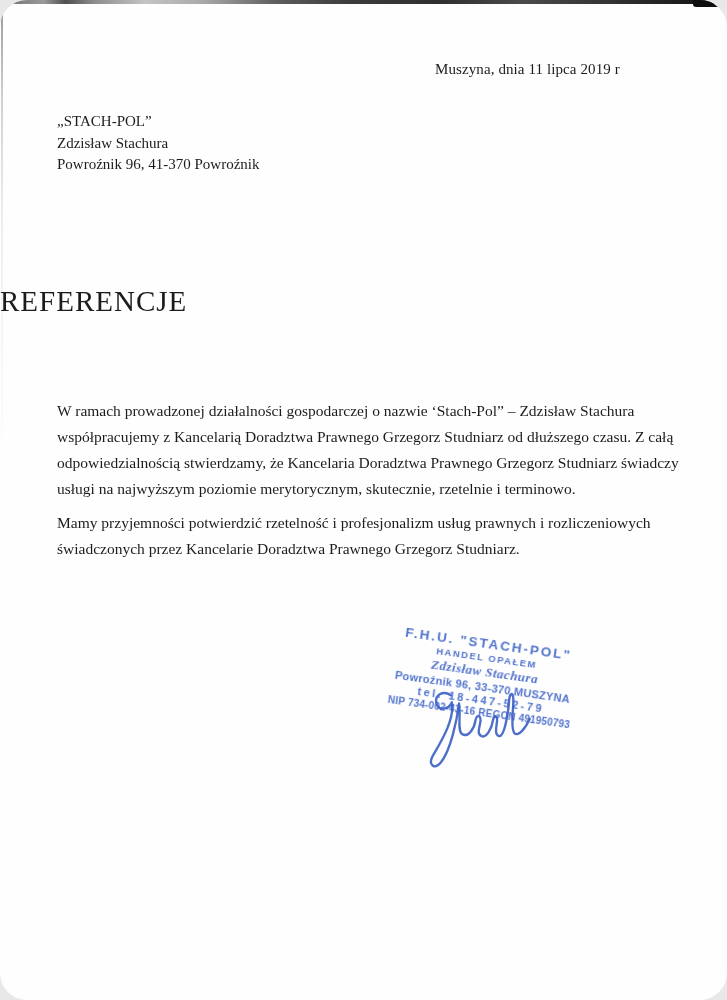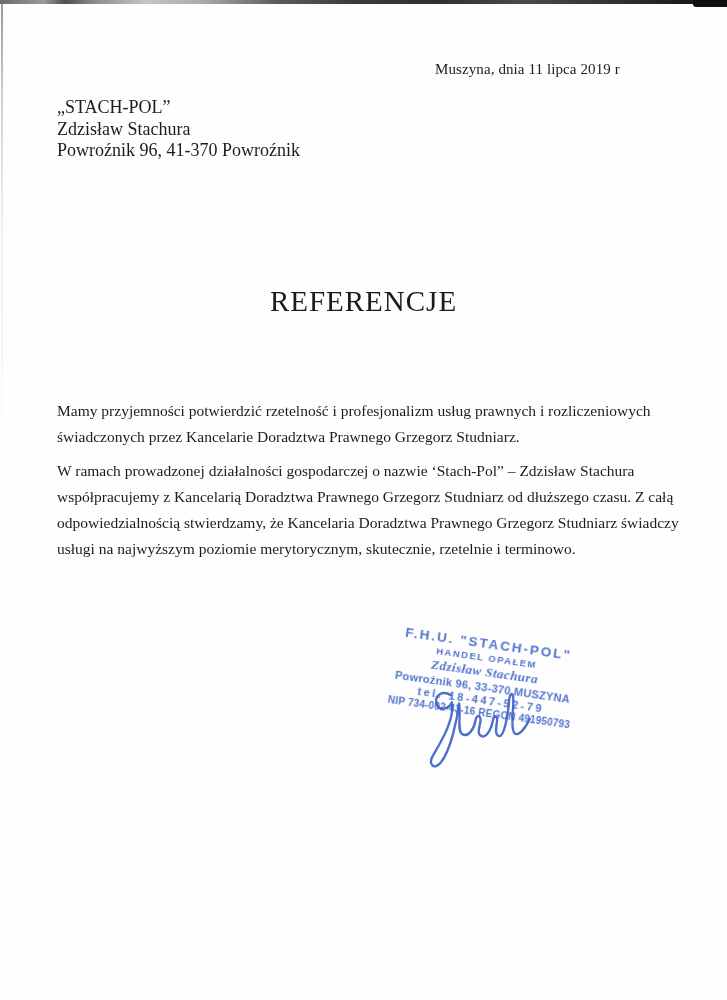--- a/index.html
+++ b/index.html
@@ -9,20 +9,21 @@
   }
   .page {
     position: relative;
     width: 727px;
     height: 1000px;
     background: #fefefe;
     overflow: hidden;
     font-family: "Liberation Serif", serif;
     color: #1c1c1c;
     margin: 0 auto;
+    border-radius: 27px;
   }
 
   
   .scan-top {
     position: absolute;
     top: 0; left: 0;
     width: 727px; height: 4px;
     background: linear-gradient(90deg,
       #6a6a6a 0%, #9a9a9a 6%, #4f4f4f 9%, #8d8d8d 13%,
       #c4c4c4 20%, #a9a9a9 28%, #5d5d5d 38%, #3c3c3c 48%,
@@ -47,30 +48,29 @@
   
   .date-line {
     position: absolute;
     left: 435px; top: 61px;
     font-size: 15px;
     letter-spacing: .1px;
     white-space: nowrap;
   }
   .sender {
     position: absolute;
-    left: 57px; top: 97px;
-    font-size: 18px;
+    left: 57px; top: 111px;
+    font-size: 15px;
     line-height: 21.5px;
     white-space: nowrap;
   }
   .letter-title {
     position: absolute;
     left: 0; top: 285px;
     width: 727px;
-    text-align: center;
     font-size: 29px;
     letter-spacing: 1px;
     font-weight: 500;
   }
   .body-text {
     position: absolute;
     left: 57px; top: 398px;
     width: 625px;
     font-size: 15.5px;
   }
@@ -123,28 +123,28 @@
   <div class="sender">
     <div>„STACH-POL”</div>
     <div>Zdzisław Stachura</div>
     <div>Powroźnik 96, 41-370 Powroźnik</div>
   </div>
 
   <div class="letter-title">REFERENCJE</div>
 
   <div class="body-text">
     <p>
-      <span class="ln">Mamy przyjemności potwierdzić rzetelność i profesjonalizm usług prawnych i rozliczeniowych</span><br>
-      <span class="ln">świadczonych przez Kancelarie Doradztwa Prawnego Grzegorz Studniarz.</span>
-    </p>
-    <p>
       <span class="ln">W ramach prowadzonej działalności gospodarczej o nazwie ‘Stach-Pol” – Zdzisław Stachura</span><br>
       <span class="ln">współpracujemy z Kancelarią Doradztwa Prawnego Grzegorz Studniarz od dłuższego czasu. Z całą</span><br>
       <span class="ln">odpowiedzialnością stwierdzamy, że Kancelaria Doradztwa Prawnego Grzegorz Studniarz świadczy</span><br>
       <span class="ln">usługi na najwyższym poziomie merytorycznym, skutecznie, rzetelnie i terminowo.</span>
+    </p>
+    <p>
+      <span class="ln">Mamy przyjemności potwierdzić rzetelność i profesjonalizm usług prawnych i rozliczeniowych</span><br>
+      <span class="ln">świadczonych przez Kancelarie Doradztwa Prawnego Grzegorz Studniarz.</span>
     </p>
   </div>
 
   <div class="stamp" style="color: rgb(68, 104, 200);">
     <div class="s1">F.H.U. "STACH-POL"</div>
     <div class="s2">HANDEL OPAŁEM</div>
     <div class="s3">Zdzisław Stachura</div>
     <div class="s4">Powroźnik 96, 33-370 MUSZYNA</div>
     <div class="s5">tel. 18-447-52-79</div>
     <div class="s6">NIP 734-002-43-16 REGON 491950793</div>

